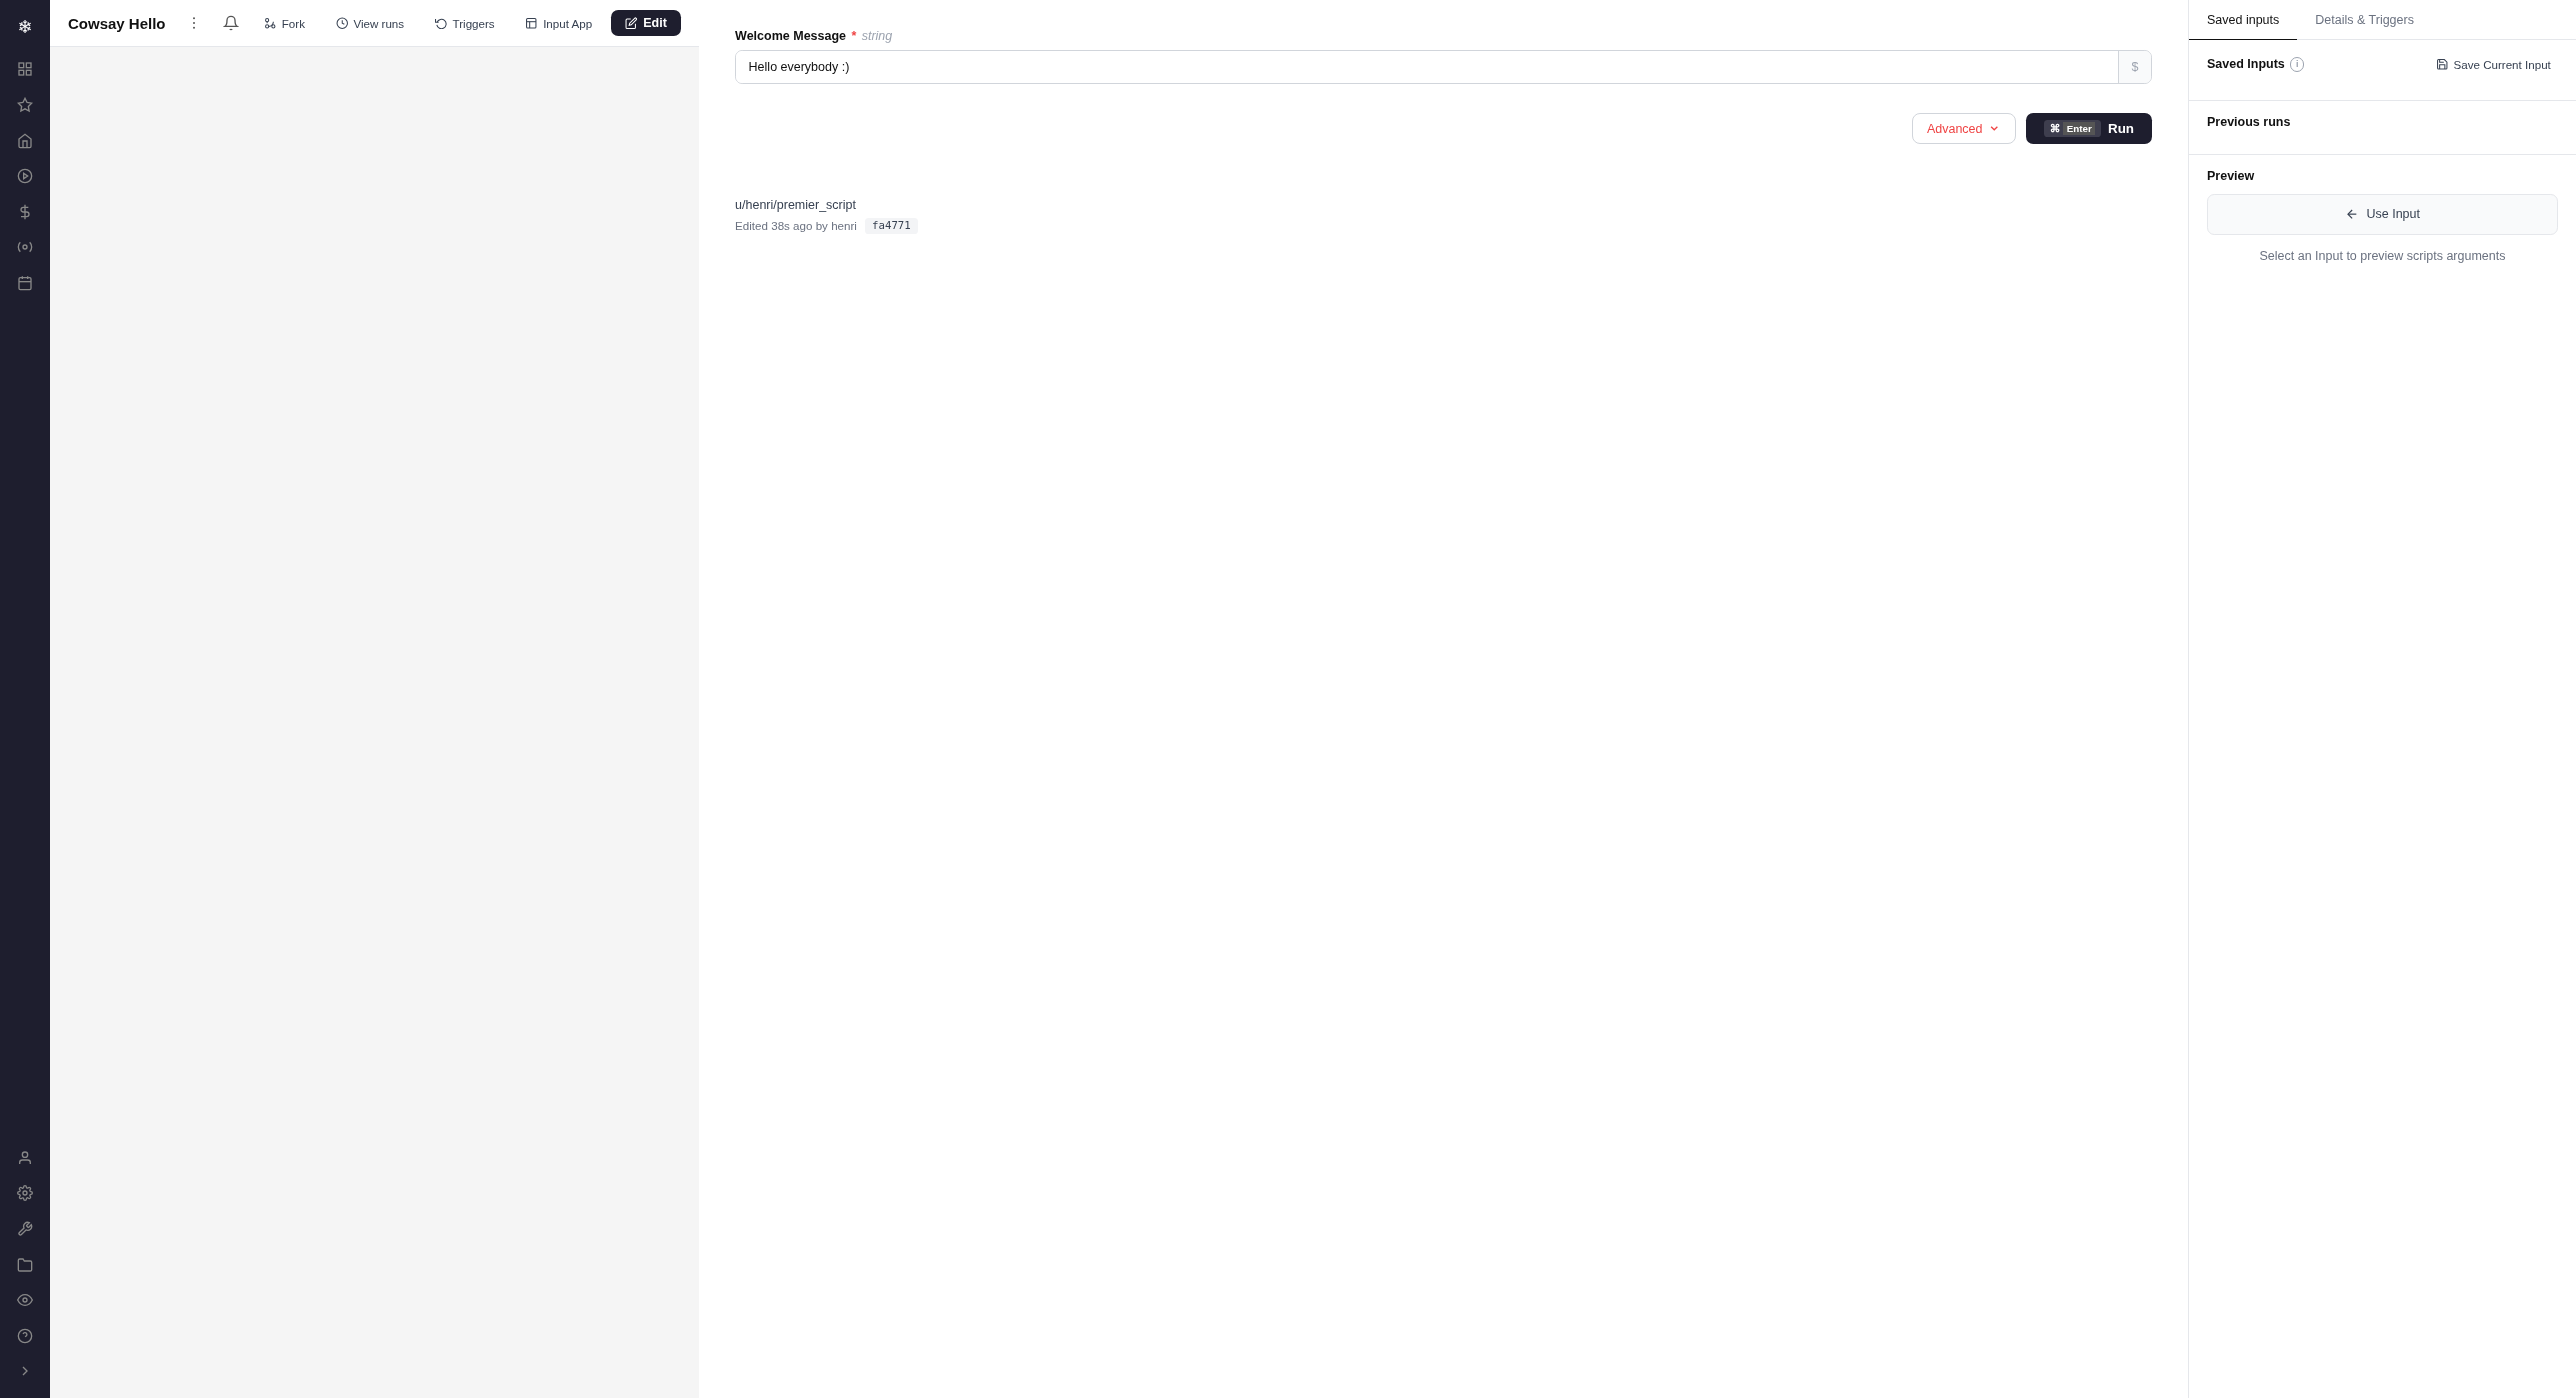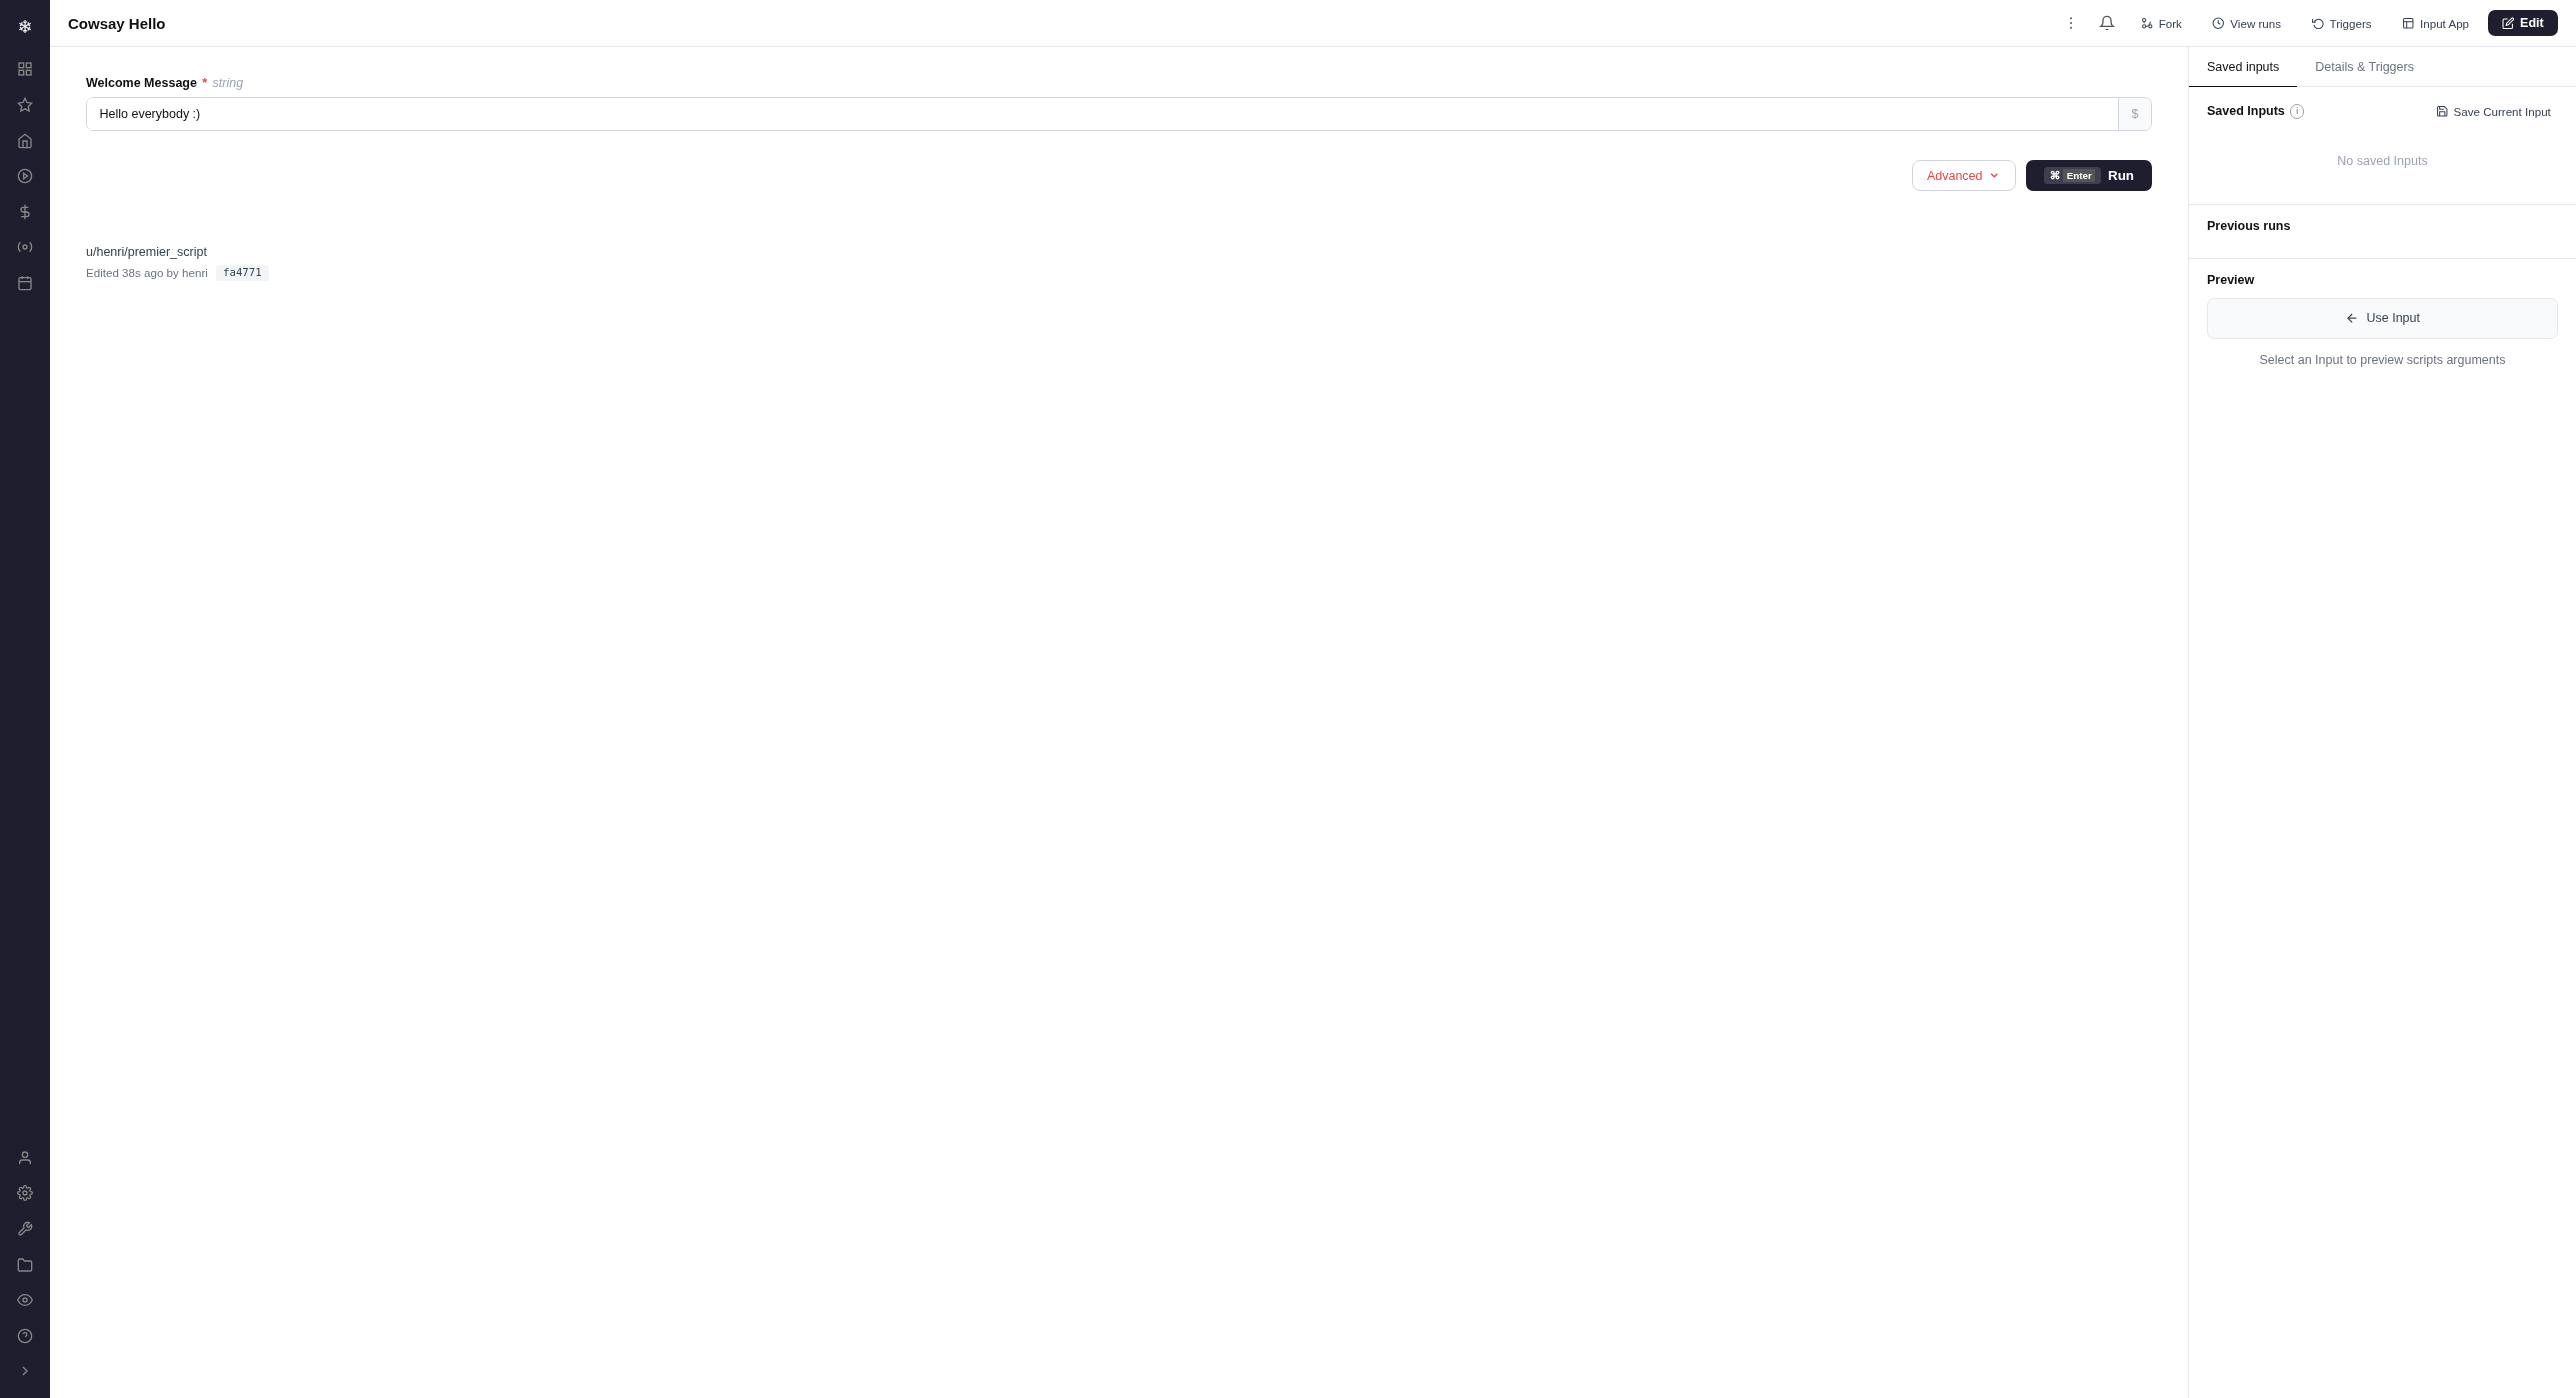--- a/index.html
+++ b/index.html
@@ -35,21 +35,20 @@
       color: #888;
       font-size: 14.3px;
     }
     .sidebar-spacer { flex: 1; }
     .sidebar-bottom { display: flex; flex-direction: column; align-items: center; gap: 3.6px; }
 
     
     .main-container {
       flex: 1;
       display: flex;
-      flex-direction: column;
       overflow: hidden;
     }
 
     
     .topbar {
       background: #fff;
       border-bottom: 0.9px solid #e5e7eb;
       height: 47px;
       display: flex;
       align-items: center;
@@ -576,21 +575,20 @@
           </div>
           <button class="save-input-btn">
             <svg width="12.5" height="12.5" viewBox="0 0 24 24" fill="none" stroke="currentColor" stroke-width="2">
                 <path d="M19 21H5a2 2 0 0 1-2-2V5a2 2 0 0 1 2-2h11l5 5v11a2 2 0 0 1-2 2z"></path>
                 <polyline points="17 21 17 13 7 13 7 21"></polyline>
                 <polyline points="7 3 7 8 15 8"></polyline>
               </svg>
             <span>Save Current Input</span>
           </button>
         </div>
-        <div class="empty-state">No saved Inputs</div>
       </div>
 
       <div class="previous-runs-section">
         <div class="previous-runs-title">Previous runs</div>
       </div>
 
       <div class="preview-section">
         <div class="preview-title">Preview</div>
         <button class="use-input-btn">
           <svg width="14.3" height="14.3" viewBox="0 0 24 24" fill="none" stroke="currentColor" stroke-width="2">

